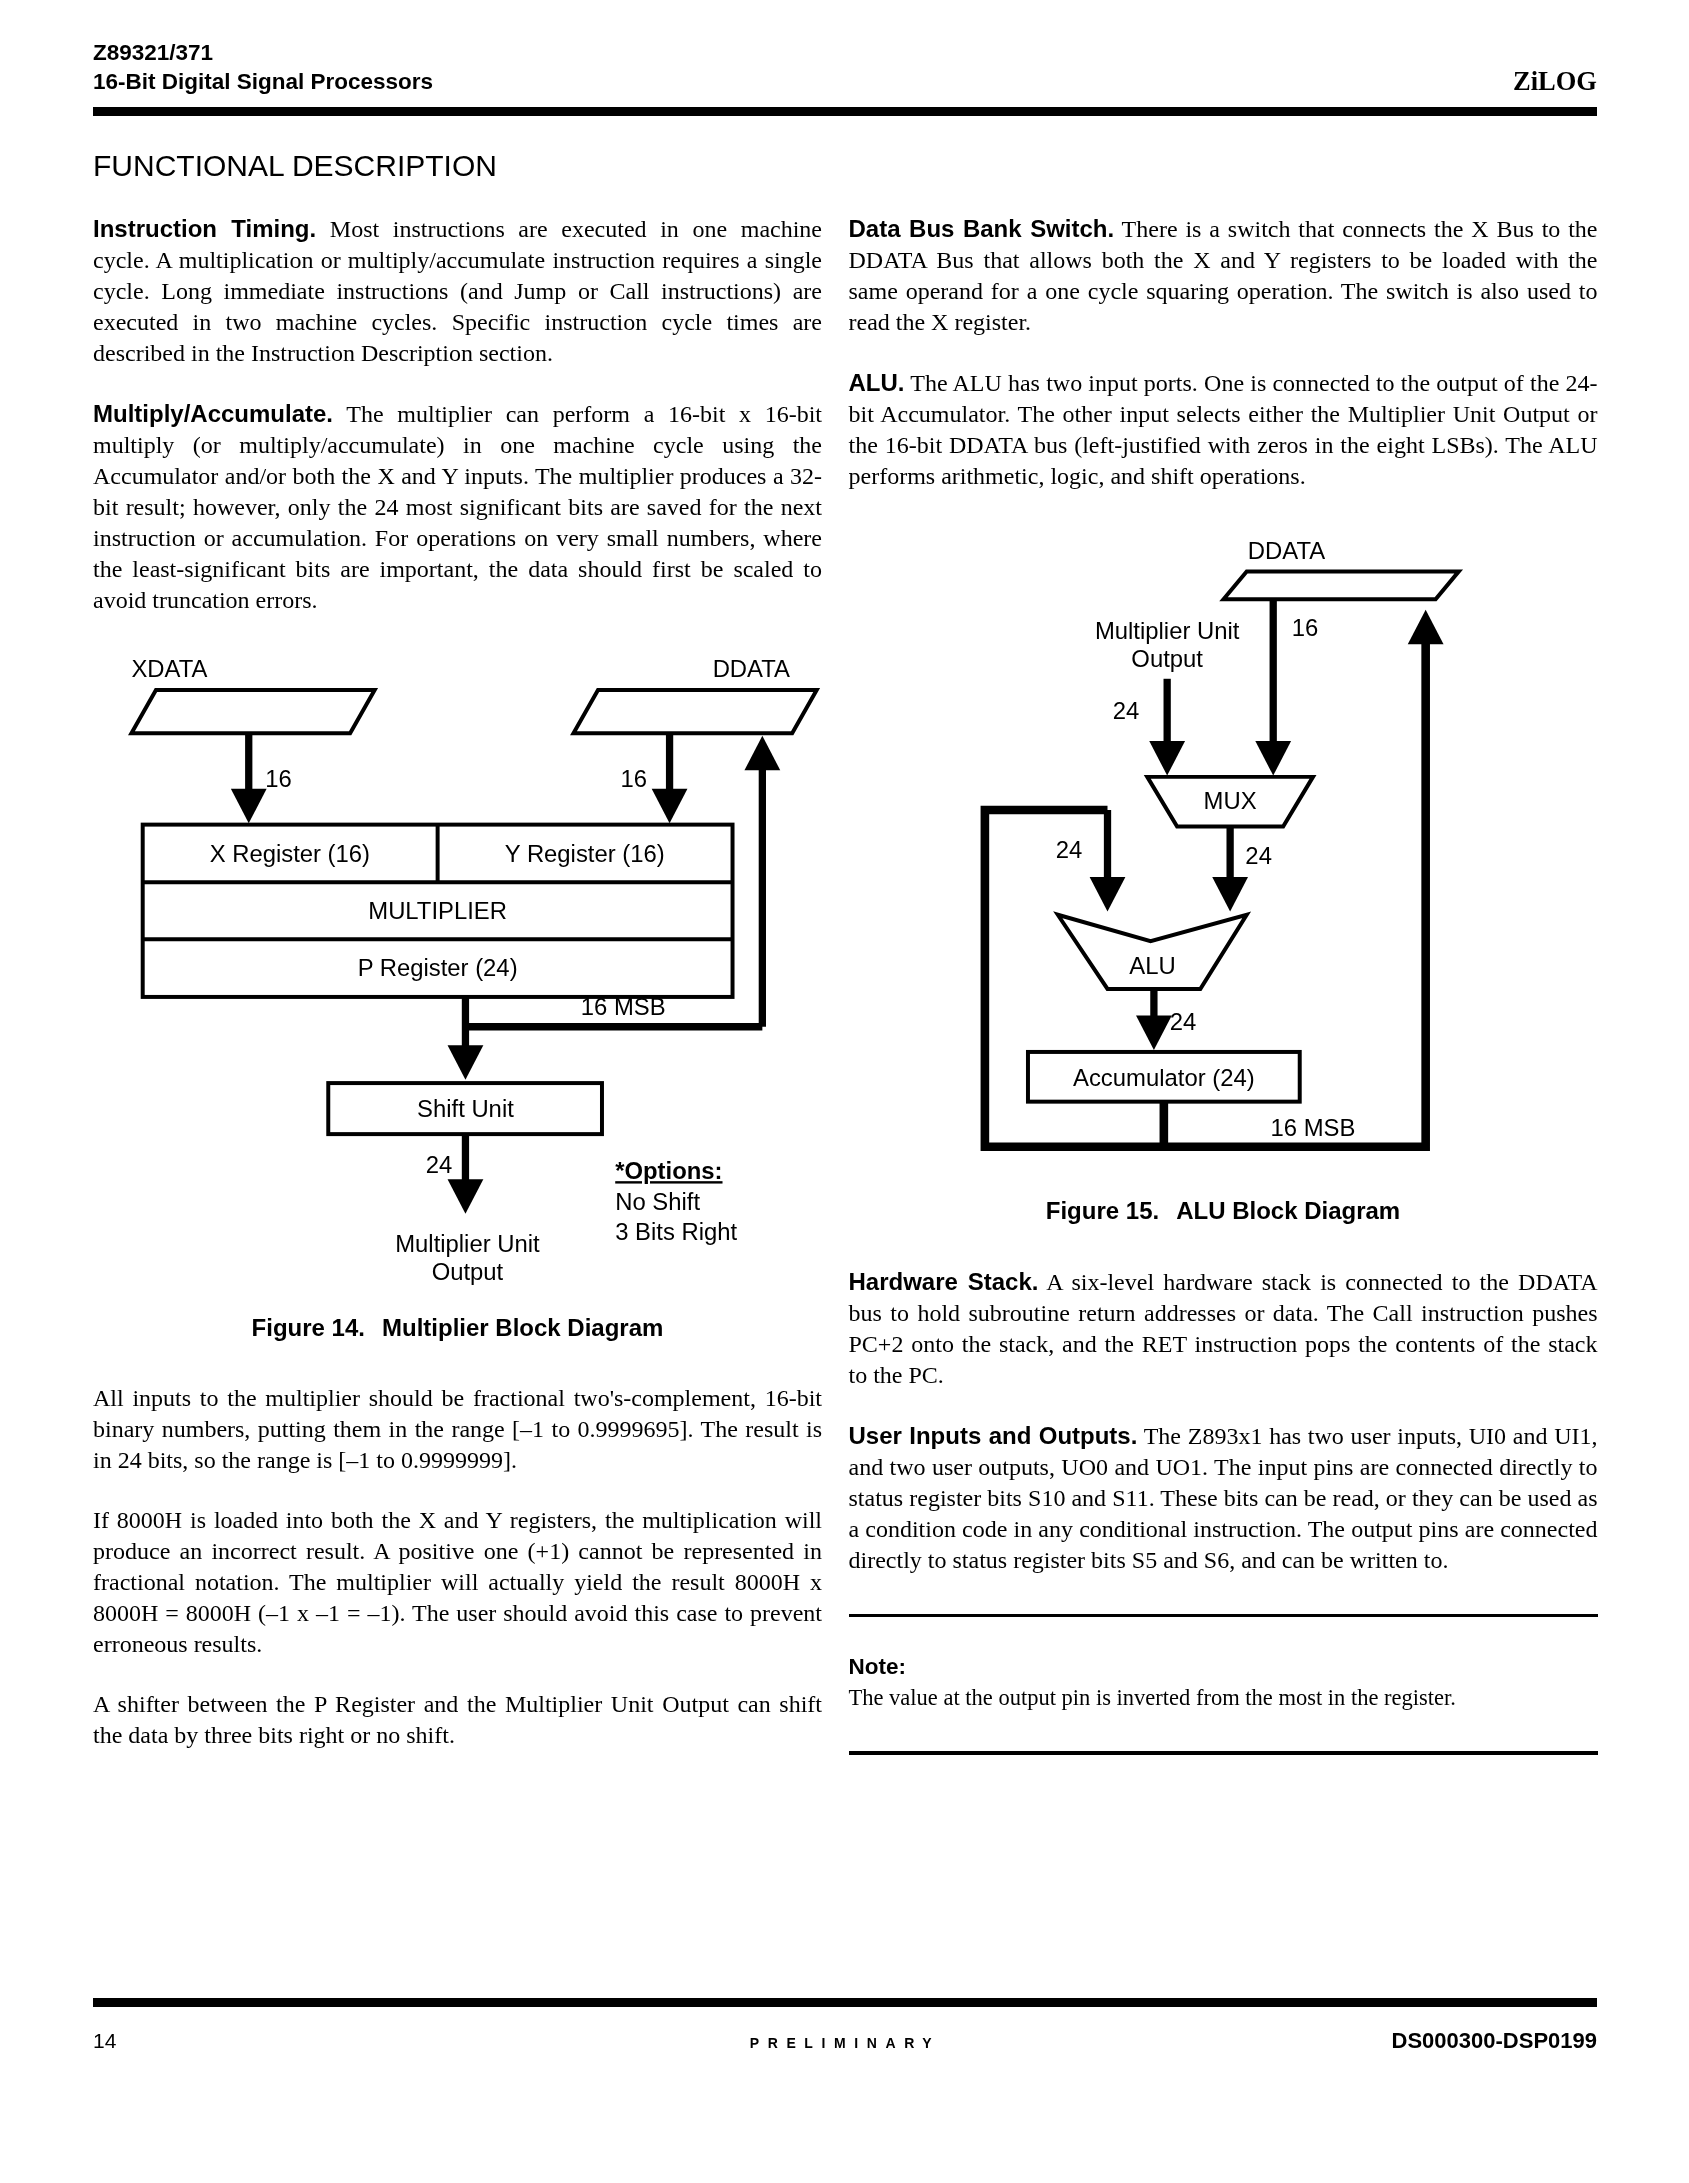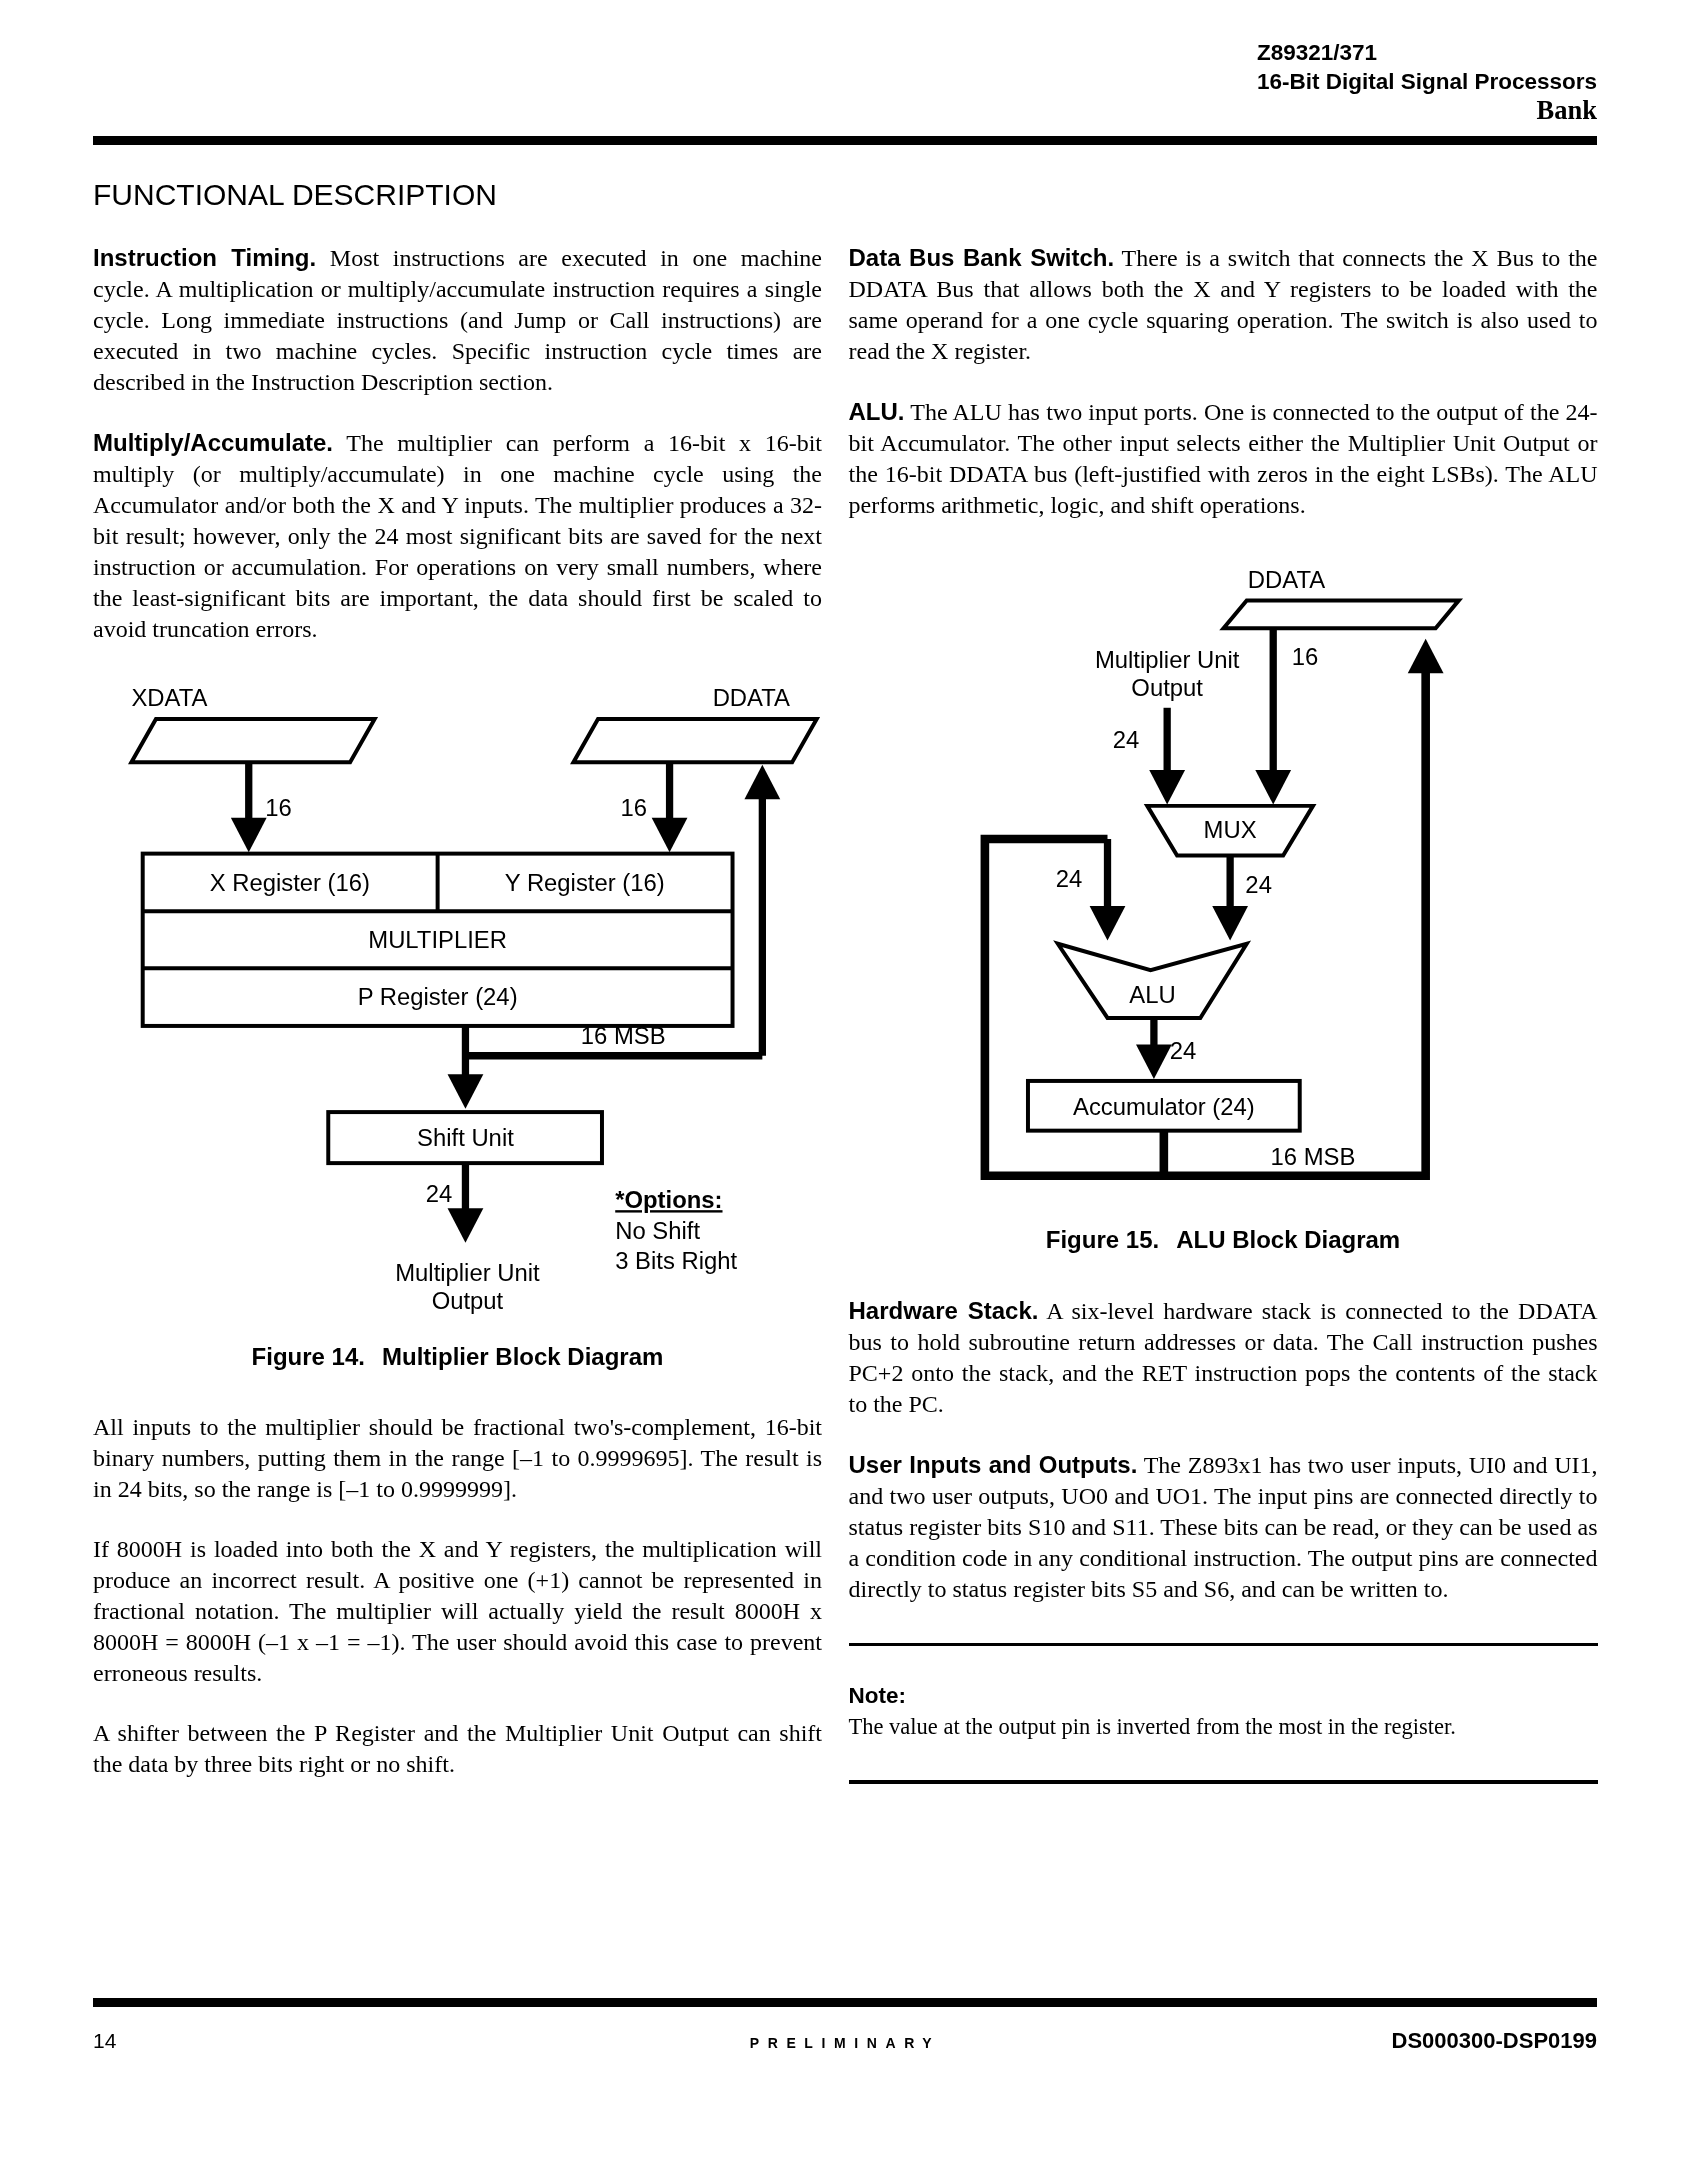--- a/index.html
+++ b/index.html
@@ -2,21 +2,21 @@
 <html style="font-size:10.6px"><head>
 <meta charset="utf-8">
 <style>
   * { margin: 0; padding: 0; box-sizing: border-box; }
   html, body { background: #fff; }
   body { width: 1690px; font-family: "Liberation Serif", serif; color: #000; }
   .page { position: relative; width: 1690px; height: 2183px; background: #fff; overflow: hidden; }
   .content { position: absolute; left: 93px; right: 93px; top: 38px; }
 
   
-  .header { display: flex; justify-content: space-between; align-items: flex-end; flex-direction: column; }
+  .header { display: flex; justify-content: space-between; align-items: flex-end; }
   .header-left .part { font-family: "Liberation Sans", sans-serif; font-weight: bold; font-size: 22.5px; line-height: 29px; }
   .header-left .subtitle { font-family: "Liberation Sans", sans-serif; font-weight: bold; font-size: 22.5px; line-height: 29px; }
   .brand { font-family: "Liberation Serif", serif; font-weight: bold; font-size: 26.5px; line-height: 29px; }
   .header-rule { height: 9.3px; background: #000; margin-top: 10.6px; }
 
   .section-title { font-family: "Liberation Sans", sans-serif; font-weight: normal; font-size: 30px; margin-top: 33px; }
 
   
   .columns { display: grid; grid-template-columns: 729px 749px; column-gap: 26.5px; margin-top: 30.5px; }
   .para { font-size: 24px; line-height: 31px; text-align: justify; margin-bottom: 29px; }
@@ -53,21 +53,21 @@
 <body>
 
 <div class="page">
   <div class="content">
 
     <div class="header">
       <div class="header-left">
         <div class="part">Z89321/371</div>
         <div class="subtitle">16-Bit Digital Signal Processors</div>
       </div>
-      <div class="brand">Bank</div>
+      <div class="brand">ZiLOG</div>
     </div>
     <div class="header-rule"></div>
 
     <div class="section-title">FUNCTIONAL DESCRIPTION</div>
 
     <div class="columns">
 
       <div class="col-left">
         <p class="para"><span class="lead">Instruction Timing.</span> <span>Most instructions are executed in one machine cycle. A multiplication or multiply/accumulate instruction requires a single cycle. Long immediate instructions (and Jump or Call instructions) are executed in two machine cycles. Specific instruction cycle times are described in the Instruction Description section.</span></p>
 

